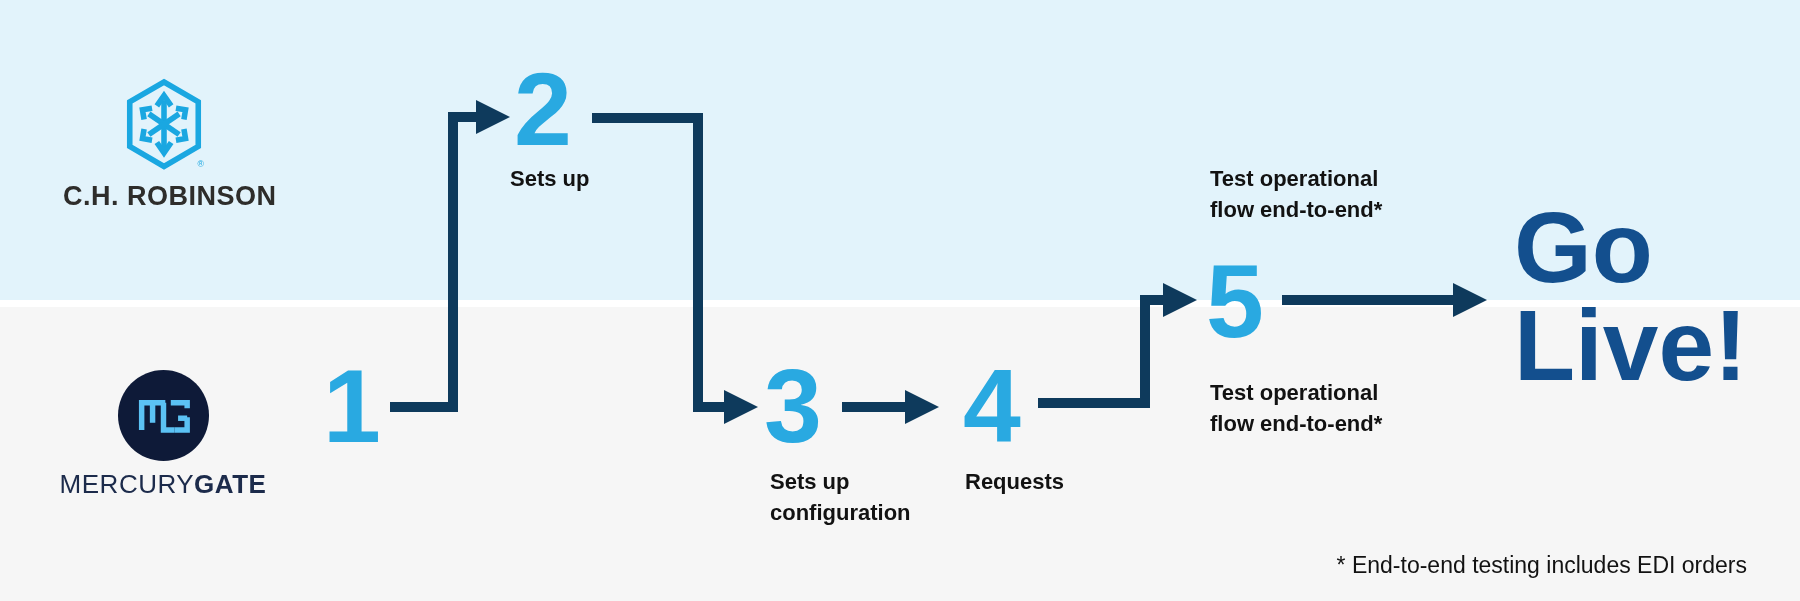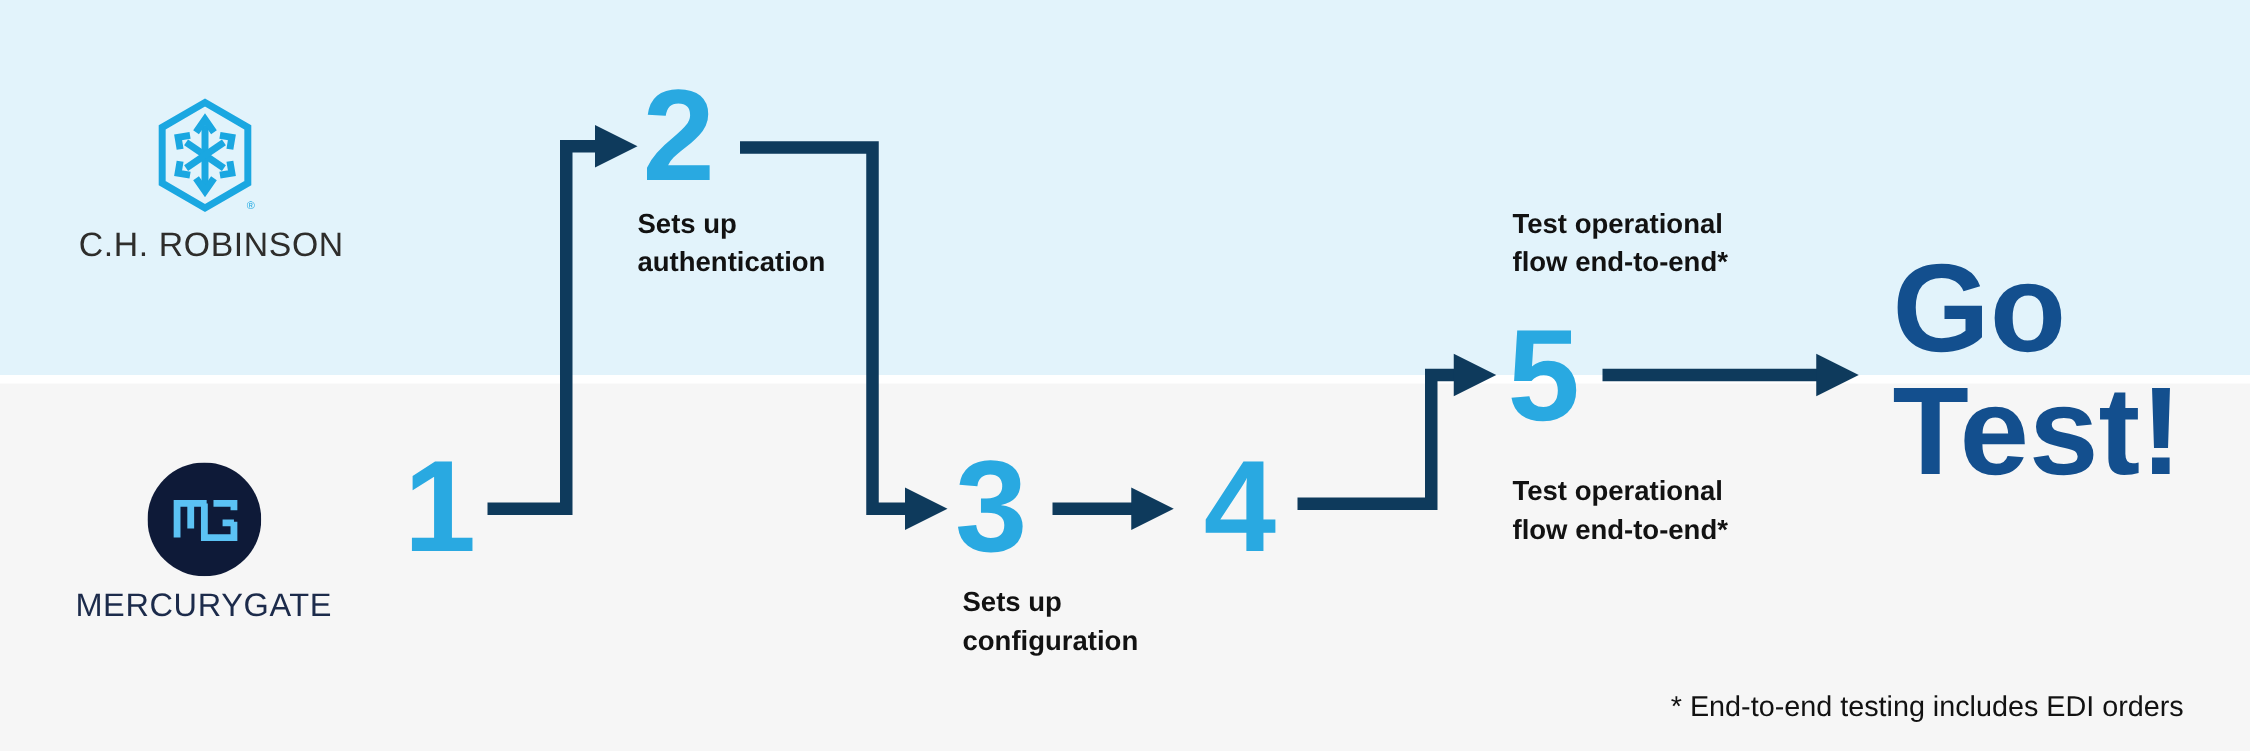--- a/index.html
+++ b/index.html
@@ -38,28 +38,28 @@
     font-size:100px;font-weight:bold;line-height:98px;
     color:var(--go-live-blue);white-space:nowrap;
   }
   .footnote{
     position:absolute;right:53px;top:552px;
     font-size:23px;font-weight:normal;color:var(--text-black);white-space:nowrap;
   }
   .chr-logo-icon{position:absolute;left:124px;top:78px;}
   .chr-word{
     position:absolute;left:63px;top:181px;width:200px;text-align:center;
-    font-size:27px;font-weight:normal;letter-spacing:.5px;color:var(--chr-text);white-space:nowrap;
+    font-size:27px;font-weight:bold;letter-spacing:.5px;color:var(--chr-text);white-space:nowrap;
   }
   .mg-logo-icon{position:absolute;left:118px;top:370px;}
   .mg-word{
     position:absolute;left:53px;top:469px;width:220px;text-align:center;
     font-size:26px;letter-spacing:.5px;color:var(--mg-text);white-space:nowrap;font-weight:400;
   }
-  .mg-word b{font-weight:400;}
+  .mg-word b{font-weight:700;}
 </style>
 </head>
 <body>
 
 <div class="canvas">
 
   <div class="band-top"></div>
   <div class="band-divider"></div>
   <div class="band-bottom"></div>
 
@@ -113,37 +113,37 @@
   <div class="num" style="left:292px;top:354px;">1</div>
   <div class="num" style="left:483px;top:57px;">2</div>
   <div class="num" style="left:733px;top:354px;">3</div>
   <div class="num" style="left:932px;top:354px;">4</div>
   <div class="num" style="left:1175px;top:249px;">5</div>
 
   <div class="step-label" style="left:336px;top:467px;">
   </div>
   <div class="step-label" style="left:510px;top:163px;">
     <div>Sets up</div>
-    <div>authentication</div>
   </div>
   <div class="step-label" style="left:770px;top:466px;">
     <div>Sets up</div>
     <div>configuration</div>
   </div>
   <div class="step-label" style="left:965px;top:466px;">
+    <div>Requests</div>
   </div>
   <div class="step-label" style="left:1210px;top:163px;">
     <div>Test operational</div>
     <div>flow end-to-end*</div>
   </div>
   <div class="step-label" style="left:1210px;top:377px;">
     <div>Test operational</div>
     <div>flow end-to-end*</div>
   </div>
 
   <div class="go-live">
     <div>Go</div>
-    <div>Test!</div>
+    <div>Live!</div>
   </div>
 
   <div class="footnote">* End-to-end testing includes EDI orders</div>
 
 </div>
 
 </body></html>

